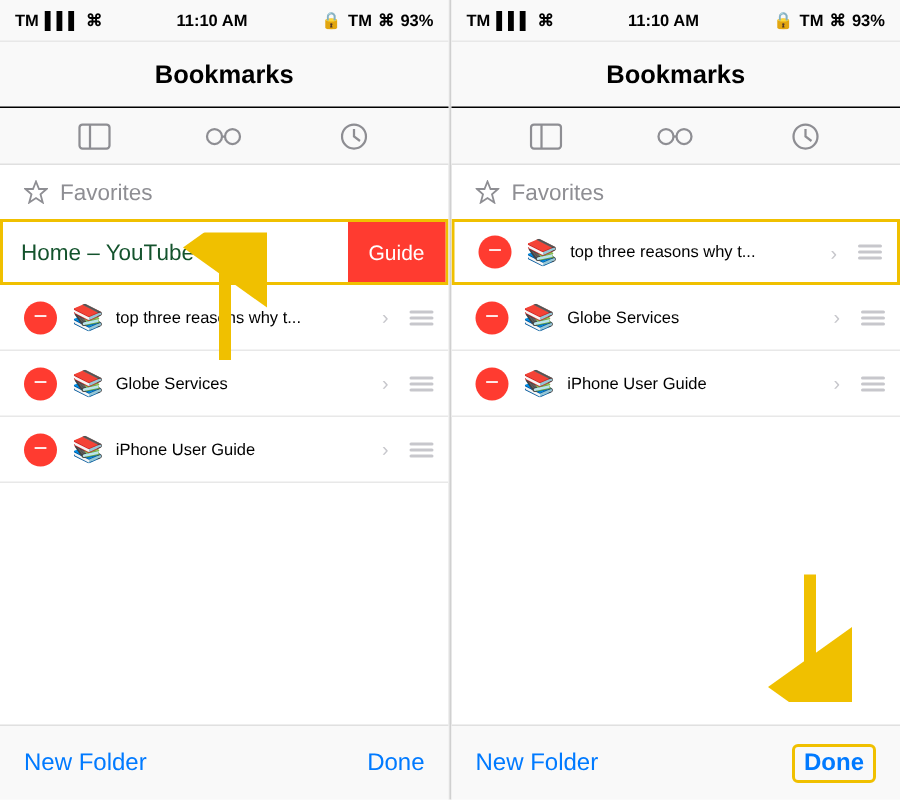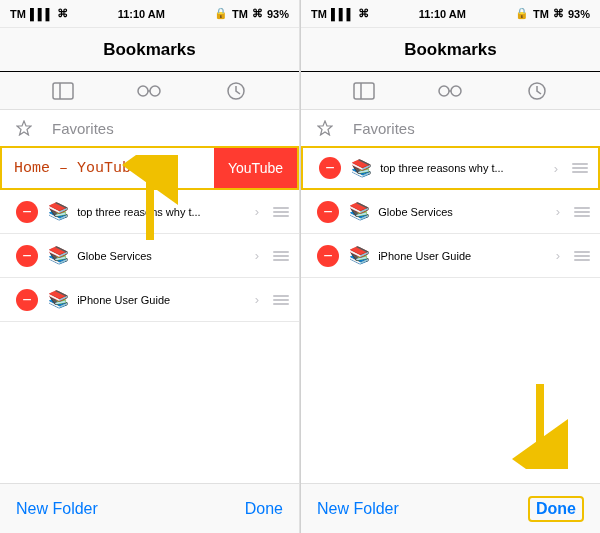--- a/index.html
+++ b/index.html
@@ -71,21 +71,21 @@
       justify-content: center;
       color: #8e8e93;
       font-size: 18px;
     }
 
     .section-header {
       height: 36px;
       display: flex;
       align-items: center;
       padding: 0 16px;
-      gap: 20px;
+      gap: 8px;
       color: #8e8e93;
       font-size: 15px;
     }
 
     .section-header svg { flex-shrink: 0; }
 
     .bookmark-list {
       flex: 1;
       overflow: hidden;
     }
@@ -212,25 +212,24 @@
       pointer-events: none;
     }
 
     .home-item-row {
       position: relative;
     }
 
     .home-item-row .bookmark-text-home {
       flex: 1;
       font-size: 15px;
-      color: #c2410c;
+      color: #14532d;
       overflow: hidden;
       text-overflow: ellipsis;
       white-space: nowrap;
-      font-family: Liberation Mono, monospace;
     }
   </style>
 </head>
 <body>
 
 <div class="phone-panel">
 
   <div class="status-bar">
     <div class="status-left">
       <span>TM</span>
@@ -282,21 +281,21 @@
   <div class="bookmark-list">
 
     <div class="bookmark-item home-item-row" style="border: 2px solid #f0c000; padding-left: 12px;">
       <span class="bookmark-text-home" style="flex:1; font-size:15px; overflow:hidden; text-overflow:ellipsis; white-space:nowrap;">Home – YouTube</span>
       <span class="chevron">›</span>
       <div class="drag-handle">
         <span></span>
           <span></span>
           <span></span>
       </div>
-      <button class="delete-btn">YouTube</button>
+      <button class="delete-btn">Guide</button>
     </div>
 
     <div class="bookmark-item">
       <div class="minus-btn">−</div>
       <span class="book-icon">📚</span>
       <span class="bookmark-text">top three reasons why t...</span>
       <span class="chevron">›</span>
       <div class="drag-handle">
         <span></span>
           <span></span>

